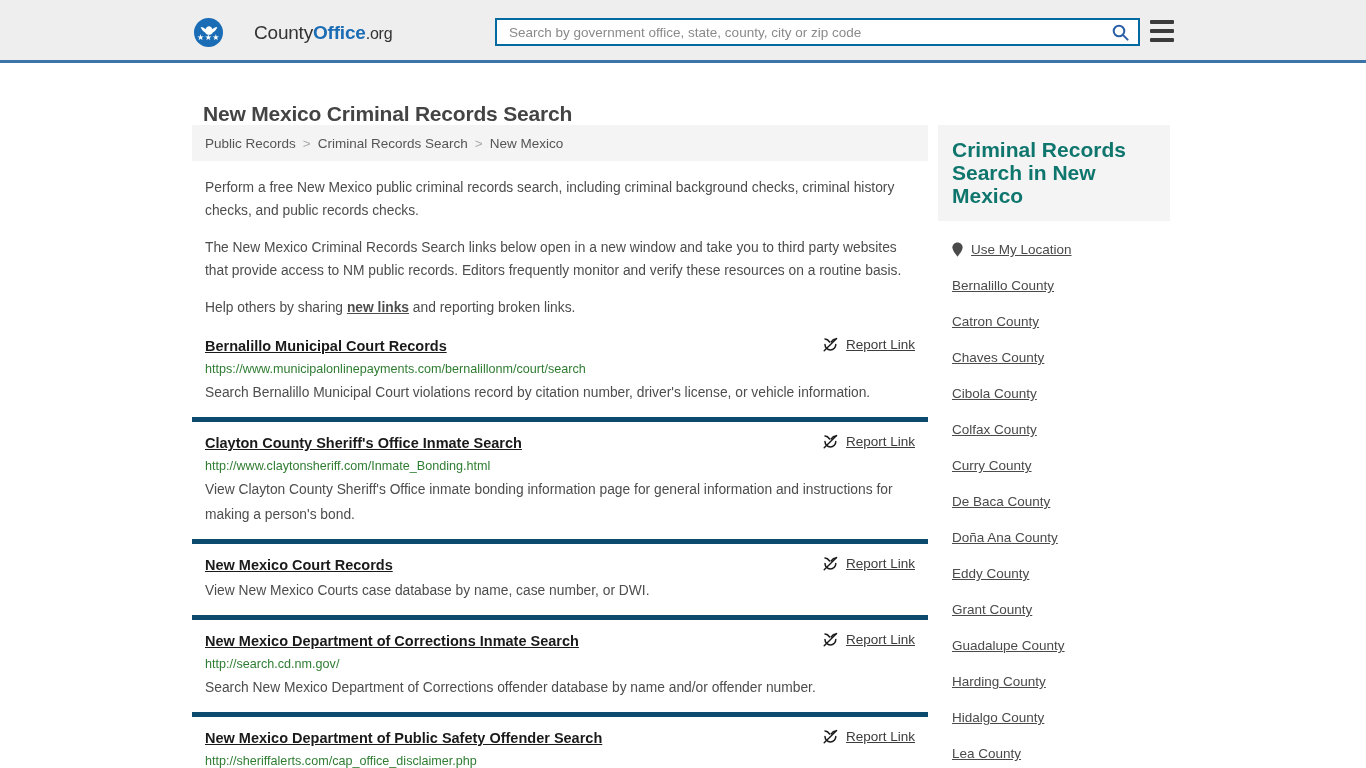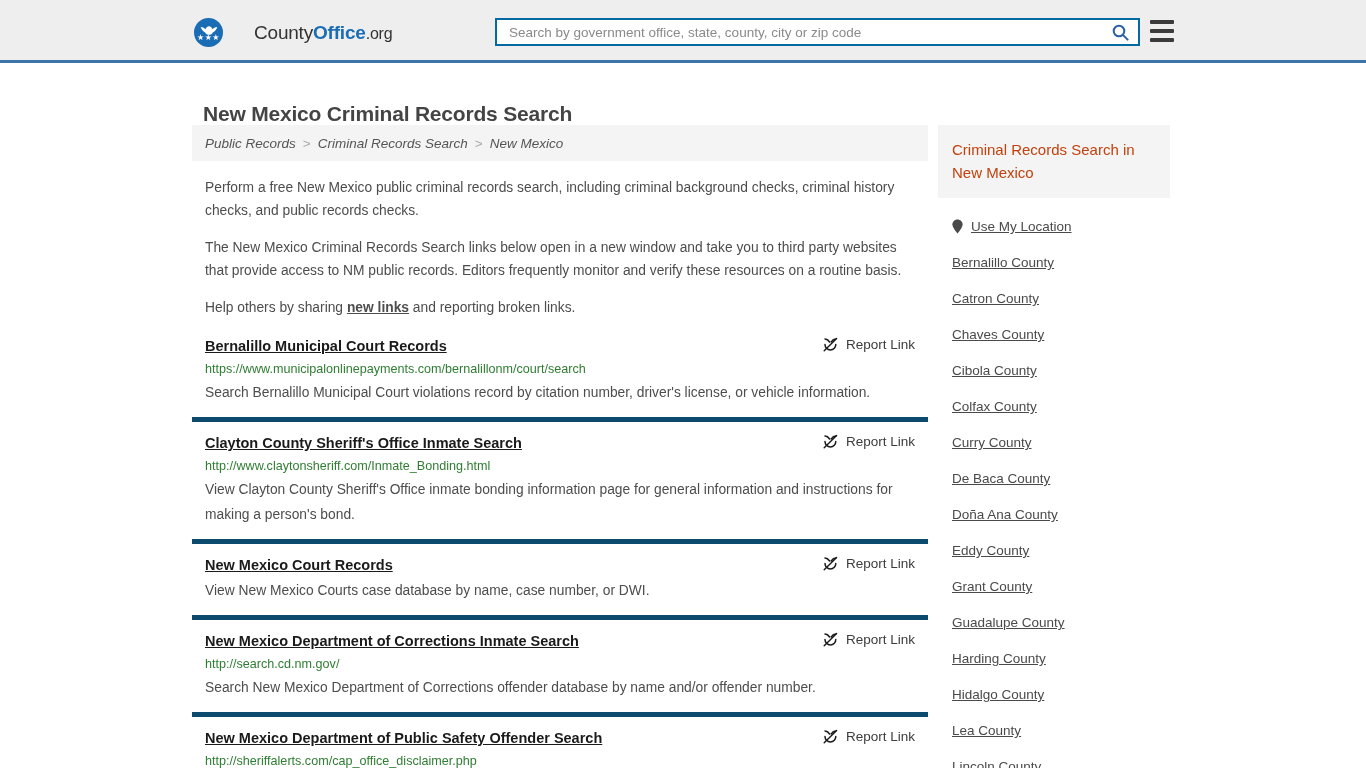--- a/index.html
+++ b/index.html
@@ -141,21 +141,20 @@
     height: 36px;
     display: flex;
     align-items: center;
     padding: 0 13px;
     font-size: 13.5px;
   }
   #breadcrumb a {
     color: #555555;
     text-decoration: none;
     white-space: nowrap;
-    font-style: italic;
   }
   #breadcrumb .sep {
     color: #aaaaaa;
     margin: 0 7px;
   }
 
   
   .intro-p {
     margin: 0;
     padding: 0 13px;
@@ -201,42 +200,43 @@
     align-items: center;
     gap: 8px;
     flex: 0 0 auto;
     margin-left: 16px;
     cursor: pointer;
     white-space: nowrap;
   }
   .report-link .rl-label {
     font-size: 13.5px;
     color: #3c3c3c;
+    text-decoration: underline;
   }
   .result-url {
     margin-top: 5px;
     font-size: 12.6px;
     color: #2f7d32;
     line-height: 16px;
     word-break: break-all;
   }
   .result-desc {
     margin-top: 3px;
     font-size: 13.8px;
     line-height: 25px;
     color: #4d4d4d;
   }
 
   
   #sidebar-header {
     background: #f4f4f4;
     padding: 13px 14px 14px 14px;
-    font-size: 15px;
-    font-weight: normal;
-    color: #c2410c;
+    font-size: 21px;
+    font-weight: bold;
+    color: #0f766e;
     line-height: 23px;
   }
   #sidebar-links { padding: 0 14px; }
   .side-item {
     margin-top: 21px;
     display: flex;
     align-items: center;
     gap: 8px;
   }
   .side-item:first-child { margin-top: 21px; }

